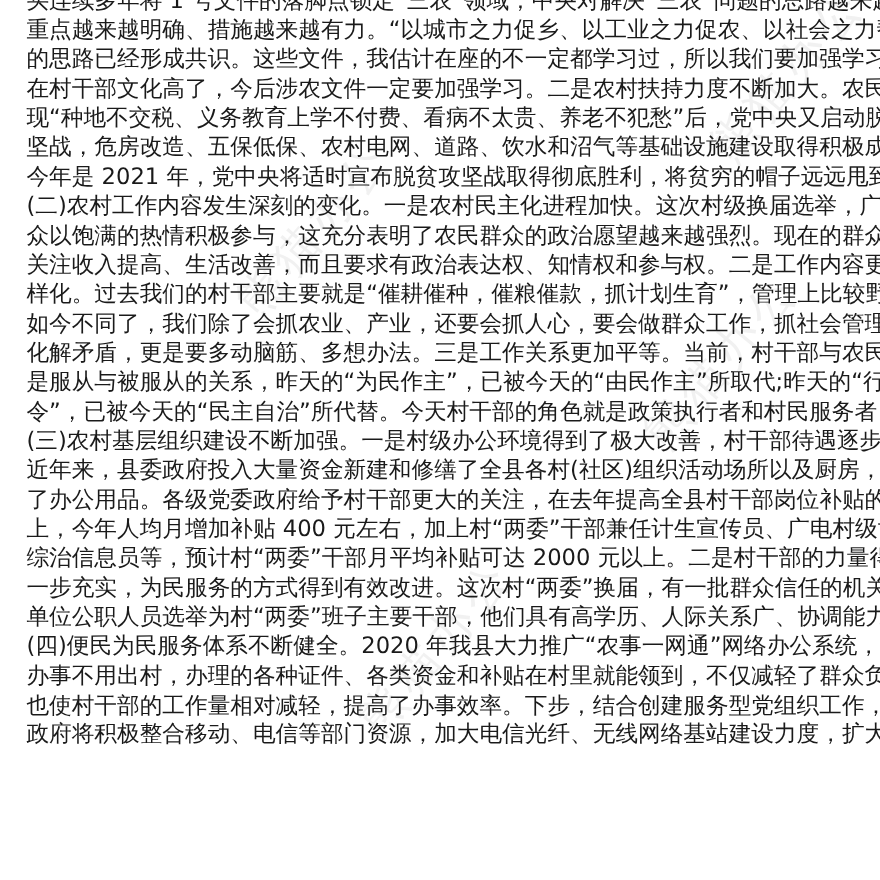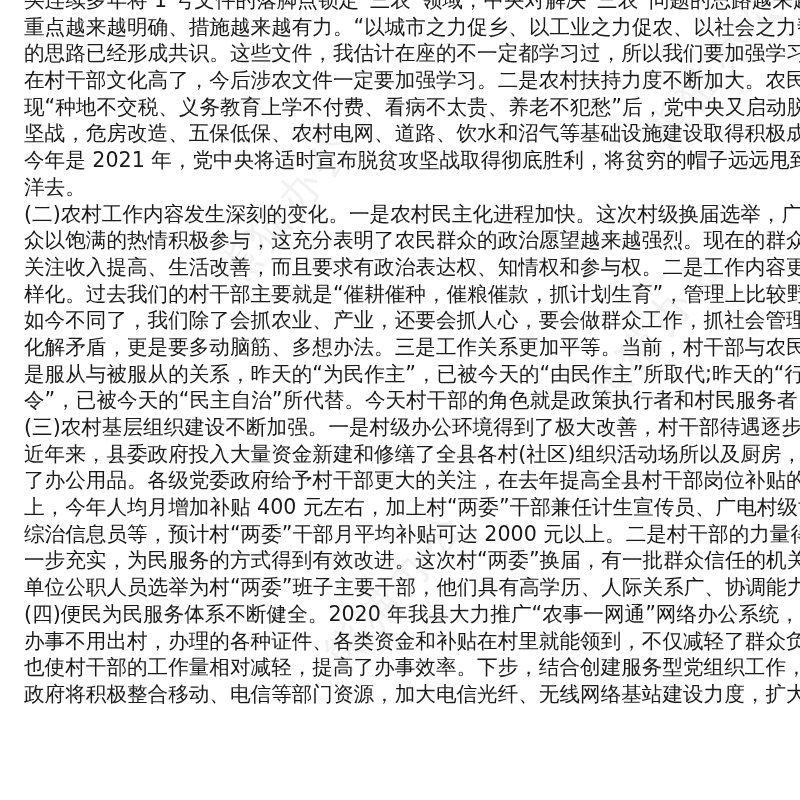--- a/index.html
+++ b/index.html
@@ -64,21 +64,20 @@
   <div class="watermark" style="left: 620px; top: 40px;">熊猫办公</div>
 
   <div class="text-block">
     <div class="line">买连续多年将 1 号文件的落脚点锁定“三农”领域，中央对解决“三农”问题的思路越来越清晰、</div>
     <div class="line">重点越来越明确、措施越来越有力。“以城市之力促乡、以工业之力促农、以社会之力帮村”</div>
     <div class="line">的思路已经形成共识。这些文件，我估计在座的不一定都学习过，所以我们要加强学习。现</div>
     <div class="line">在村干部文化高了，今后涉农文件一定要加强学习。二是农村扶持力度不断加大。农民在实</div>
     <div class="line">现“种地不交税、义务教育上学不付费、看病不太贵、养老不犯愁”后，党中央又启动脱贫攻</div>
     <div class="line">坚战，危房改造、五保低保、农村电网、道路、饮水和沼气等基础设施建设取得积极成果。</div>
     <div class="line">今年是 2021 年，党中央将适时宣布脱贫攻坚战取得彻底胜利，将贫穷的帽子远远甩到太平</div>
-    <div class="line last">洋去。</div>
     <div class="line">(二)农村工作内容发生深刻的变化。一是农村民主化进程加快。这次村级换届选举，广大群</div>
     <div class="line">众以饱满的热情积极参与，这充分表明了农民群众的政治愿望越来越强烈。现在的群众不但</div>
     <div class="line">关注收入提高、生活改善，而且要求有政治表达权、知情权和参与权。二是工作内容更加多</div>
     <div class="line">样化。过去我们的村干部主要就是“催耕催种，催粮催款，抓计划生育”，管理上比较野蛮，</div>
     <div class="line">如今不同了，我们除了会抓农业、产业，还要会抓人心，要会做群众工作，抓社会管理，会</div>
     <div class="line">化解矛盾，更是要多动脑筋、多想办法。三是工作关系更加平等。当前，村干部与农民不再</div>
     <div class="line">是服从与被服从的关系，昨天的“为民作主”，已被今天的“由民作主”所取代;昨天的“行政命</div>
     <div class="line">令”，已被今天的“民主自治”所代替。今天村干部的角色就是政策执行者和村民服务者，村干</div>
     <div class="line">(三)农村基层组织建设不断加强。一是村级办公环境得到了极大改善，村干部待遇逐步提高。</div>
     <div class="line">近年来，县委政府投入大量资金新建和修缮了全县各村(社区)组织活动场所以及厨房，配齐</div>

